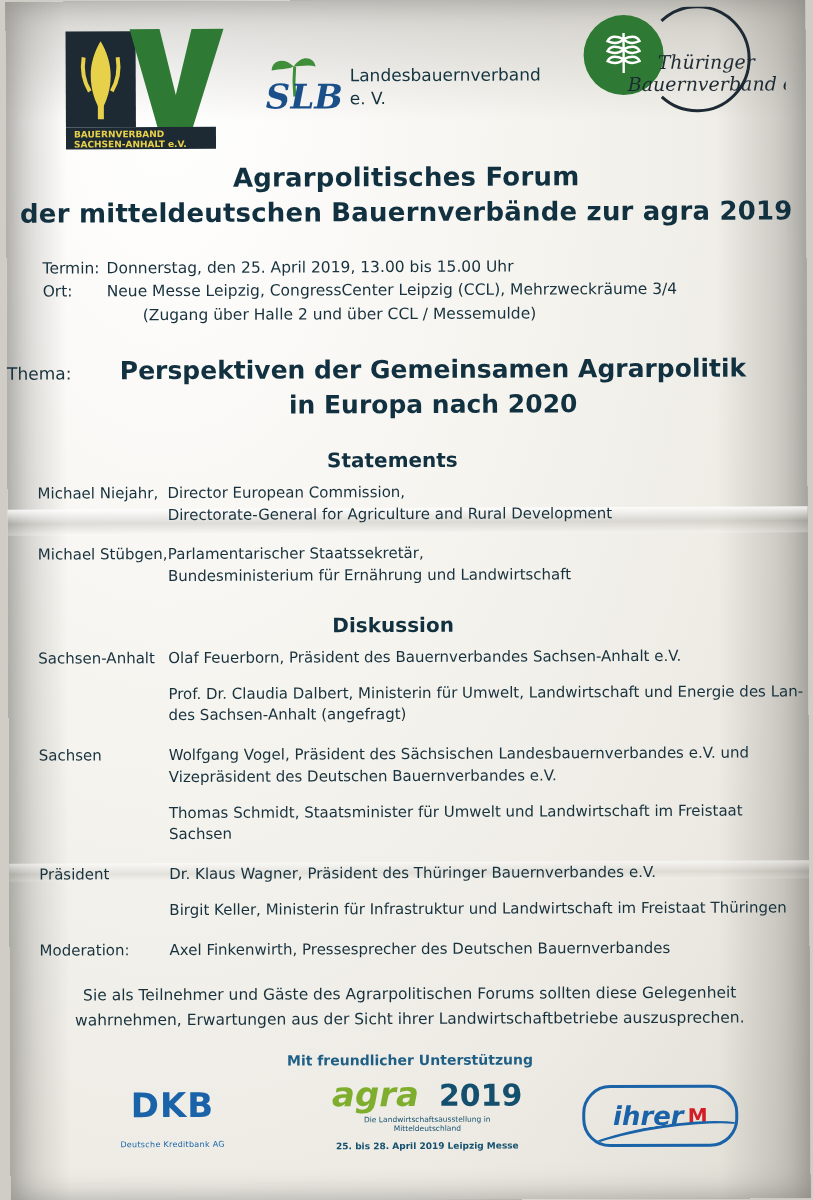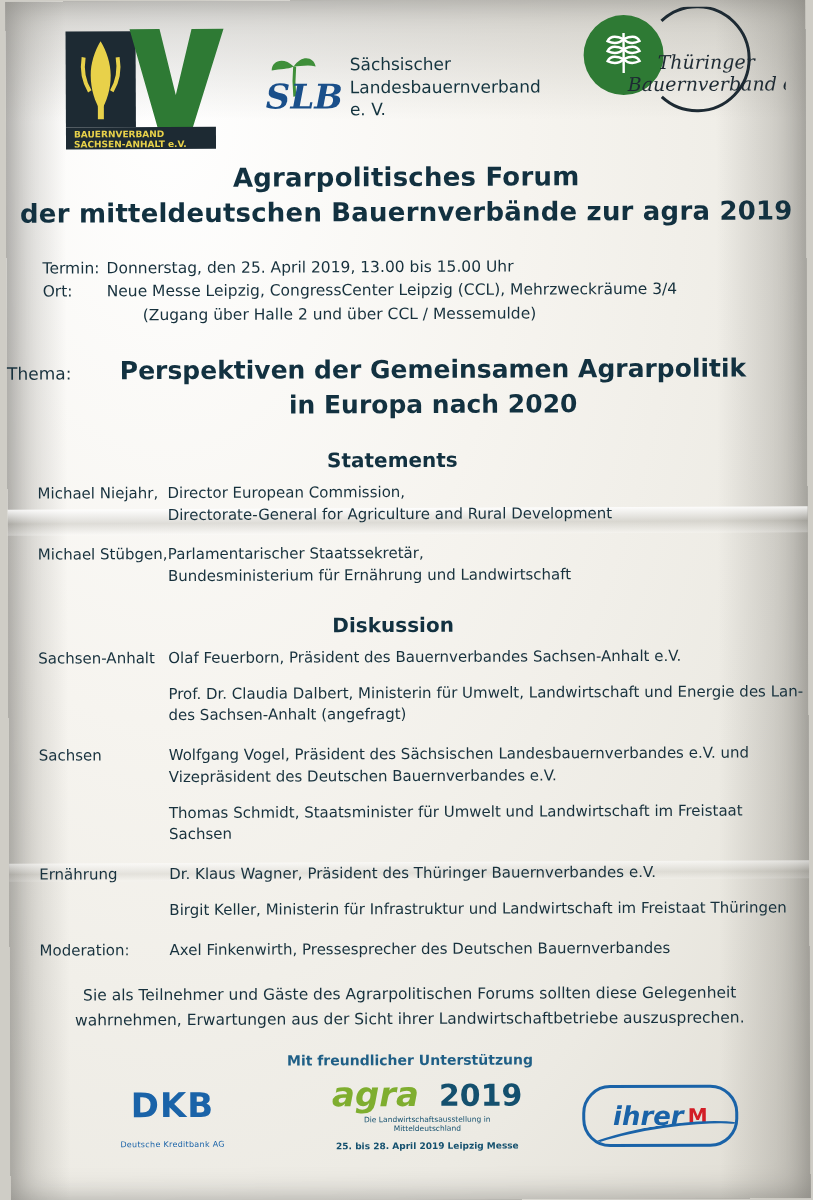--- a/index.html
+++ b/index.html
@@ -241,21 +241,20 @@
         </div>
 
         <div class="logo-slb">
           <svg class="slb-mark" viewBox="0 0 78 70">
             <path d="M30 14 c8 -12 20 -10 22 0 c-8 -2 -16 0 -22 0z" fill="#3f8f3a"></path>
             <path d="M30 14 c-10 -10 -22 -6 -22 4 c9 -2 16 -1 22 -4z" fill="#3f8f3a"></path>
             <path d="M31 14 c-1 10 -1 20 0 30" stroke="#3f8f3a" stroke-width="3" fill="none"></path>
             <text x="2" y="56" font-family="DejaVu Serif, serif" font-size="34" font-style="italic" font-weight="bold" fill="#1a4f8a">SLB</text>
           </svg>
           <div class="slb-text">
-            <div>Sächsischer</div>
             <div>Landesbauernverband e. V.</div>
           </div>
         </div>
 
         <div class="logo-th">
           <svg viewBox="0 0 220 130" width="220" height="130">
             <circle cx="58" cy="48" r="40" fill="#2e7a34"></circle>
             <g stroke="#ffffff" stroke-width="2.4" fill="none">
               <path d="M58 26 c0 14 0 28 0 40"></path>
               <path d="M58 32 c-9 -4 -14 -2 -16 2 c6 3 11 3 16 -2z"></path>
@@ -329,21 +328,21 @@
       <div class="entry disc">
         <div class="who w-disc">Sachsen</div>
         <div class="what">
           <div>Wolfgang Vogel, Präsident des Sächsischen Landesbauernverbandes e.V. und</div>
           <div>Vizepräsident des Deutschen Bauernverbandes e.V.</div>
           <div class="sub-line">Thomas Schmidt, Staatsminister für Umwelt und Landwirtschaft im Freistaat Sachsen</div>
         </div>
       </div>
 
       <div class="entry disc">
-        <div class="who w-disc">Ernährung</div>
+        <div class="who w-disc">Präsident</div>
         <div class="what">
           <div>Dr. Klaus Wagner, Präsident des Thüringer Bauernverbandes e.V.</div>
           <div class="sub-line">Birgit Keller, Ministerin für Infrastruktur und Landwirtschaft im Freistaat Thüringen</div>
         </div>
       </div>
 
       <div class="entry disc">
         <div class="who w-disc">Moderation:</div>
         <div class="what">
           <div>Axel Finkenwirth, Pressesprecher des Deutschen Bauernverbandes</div>

